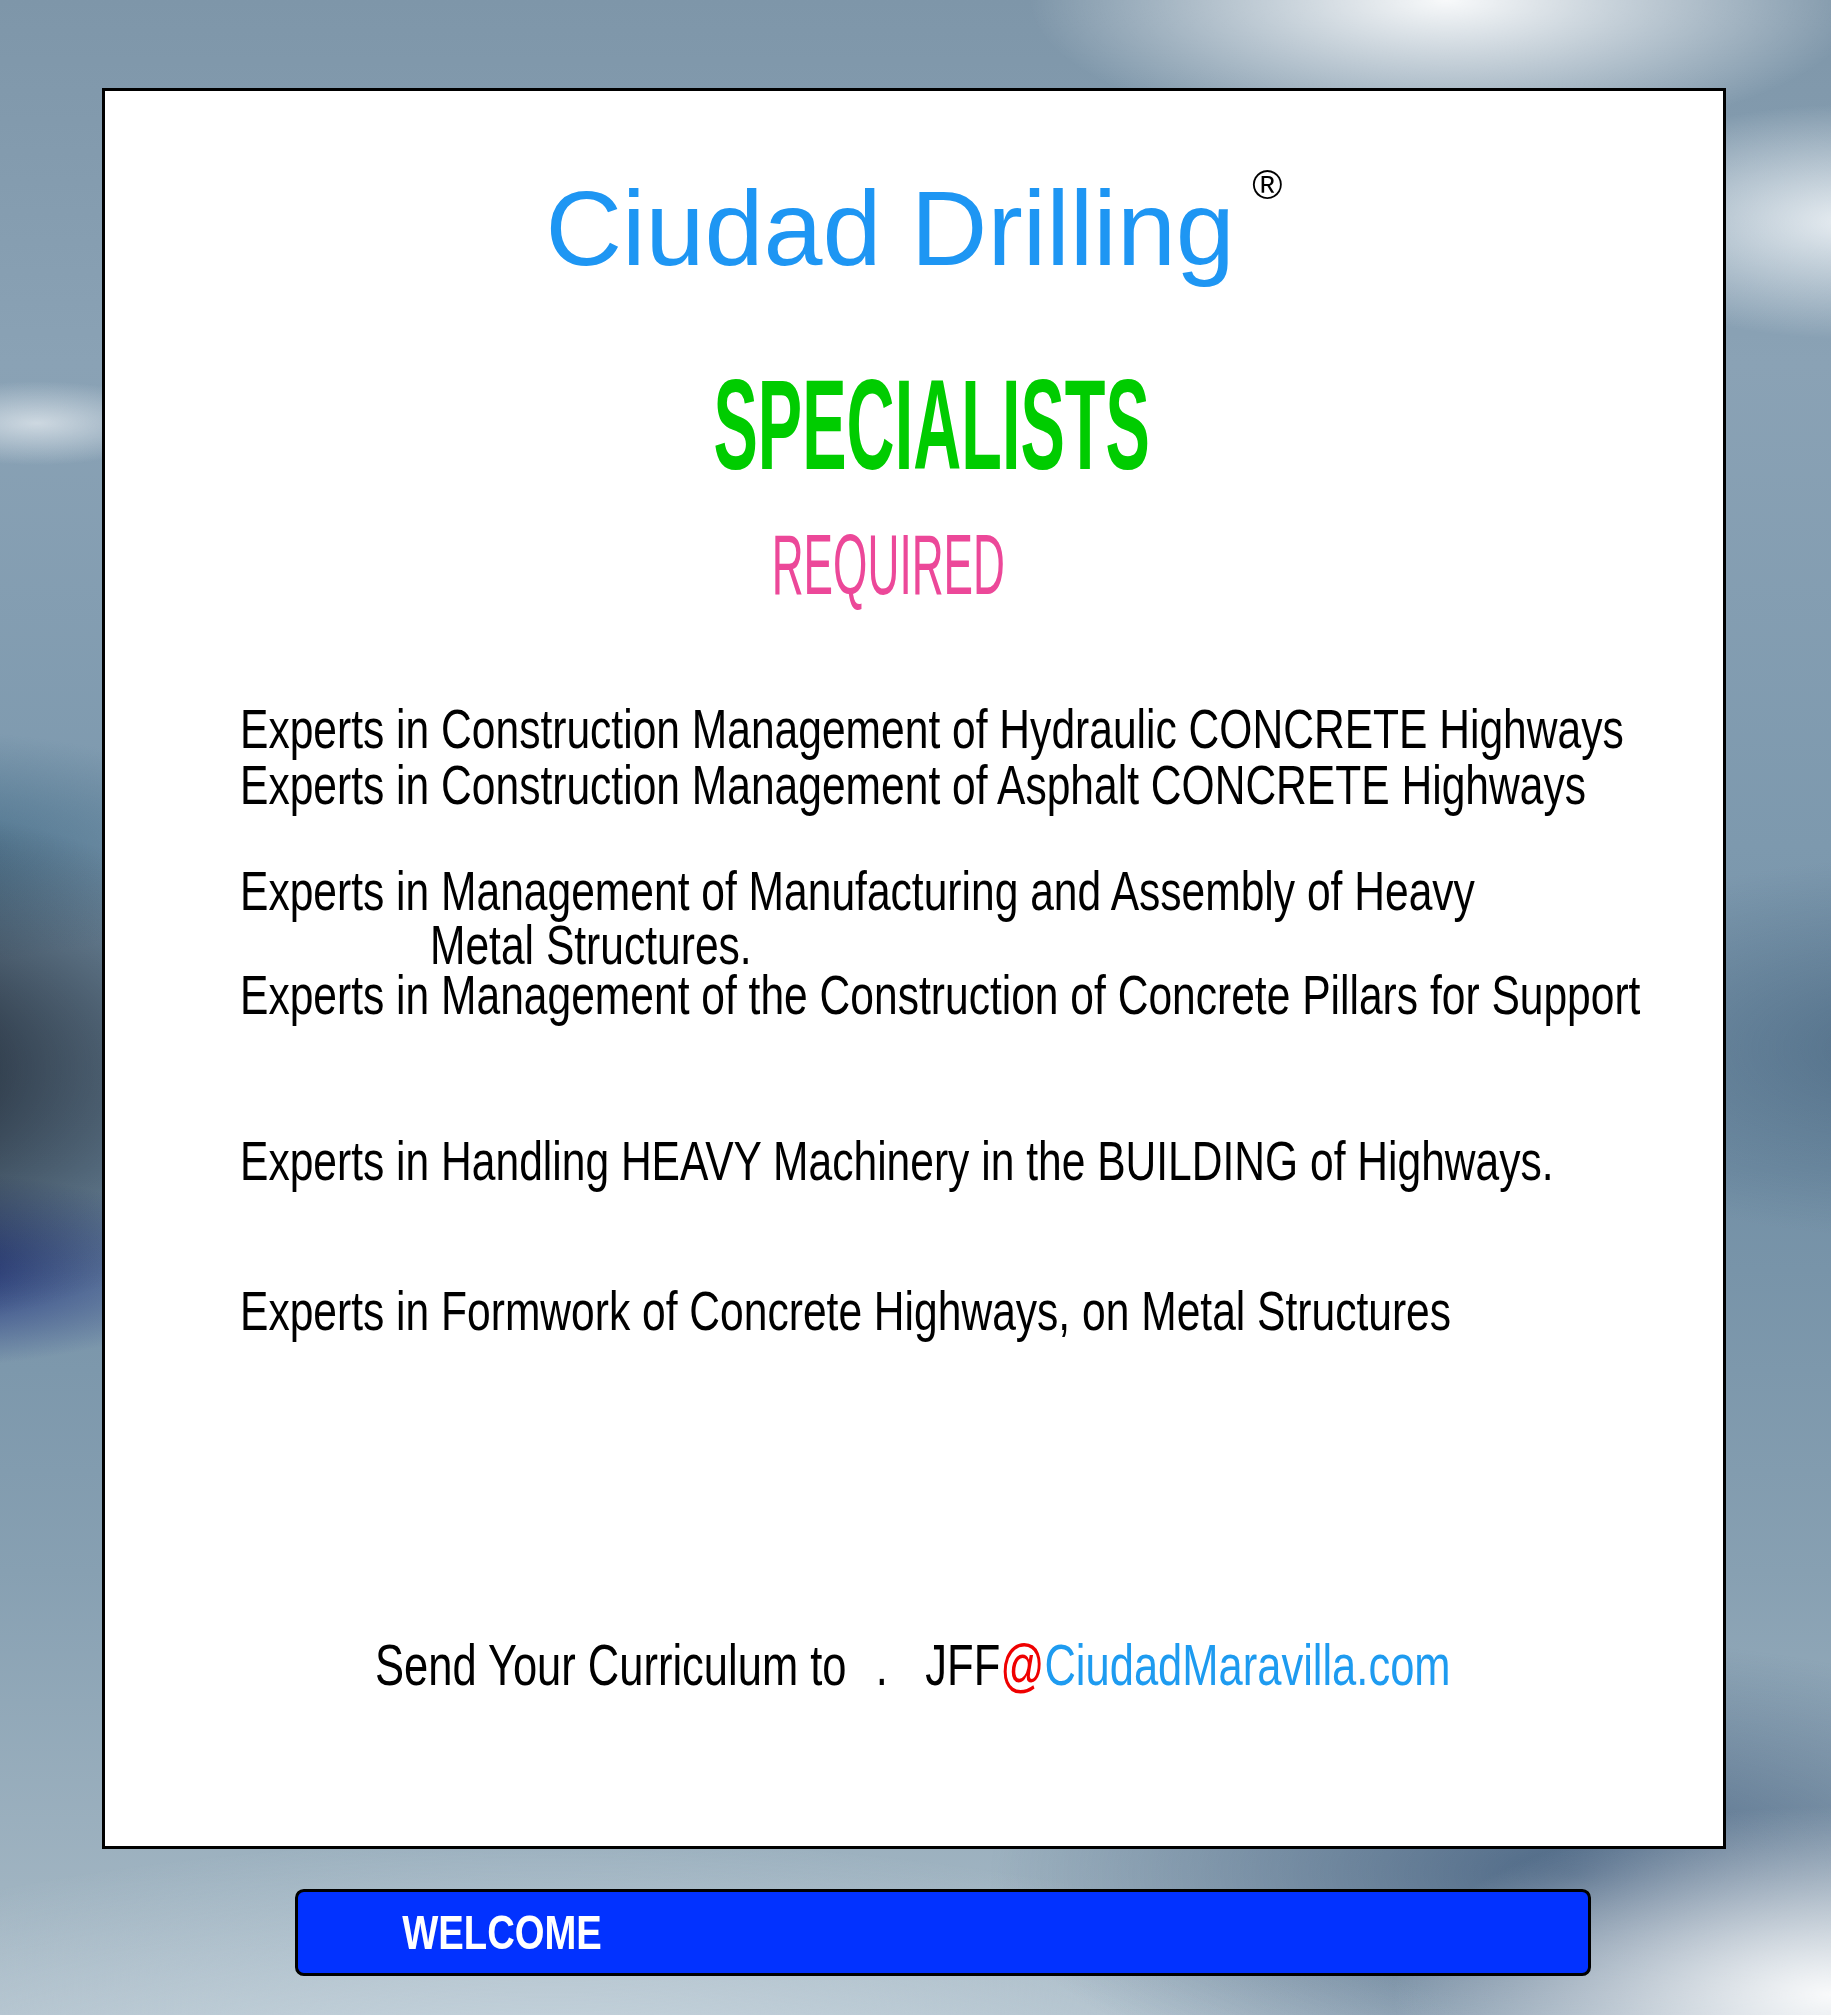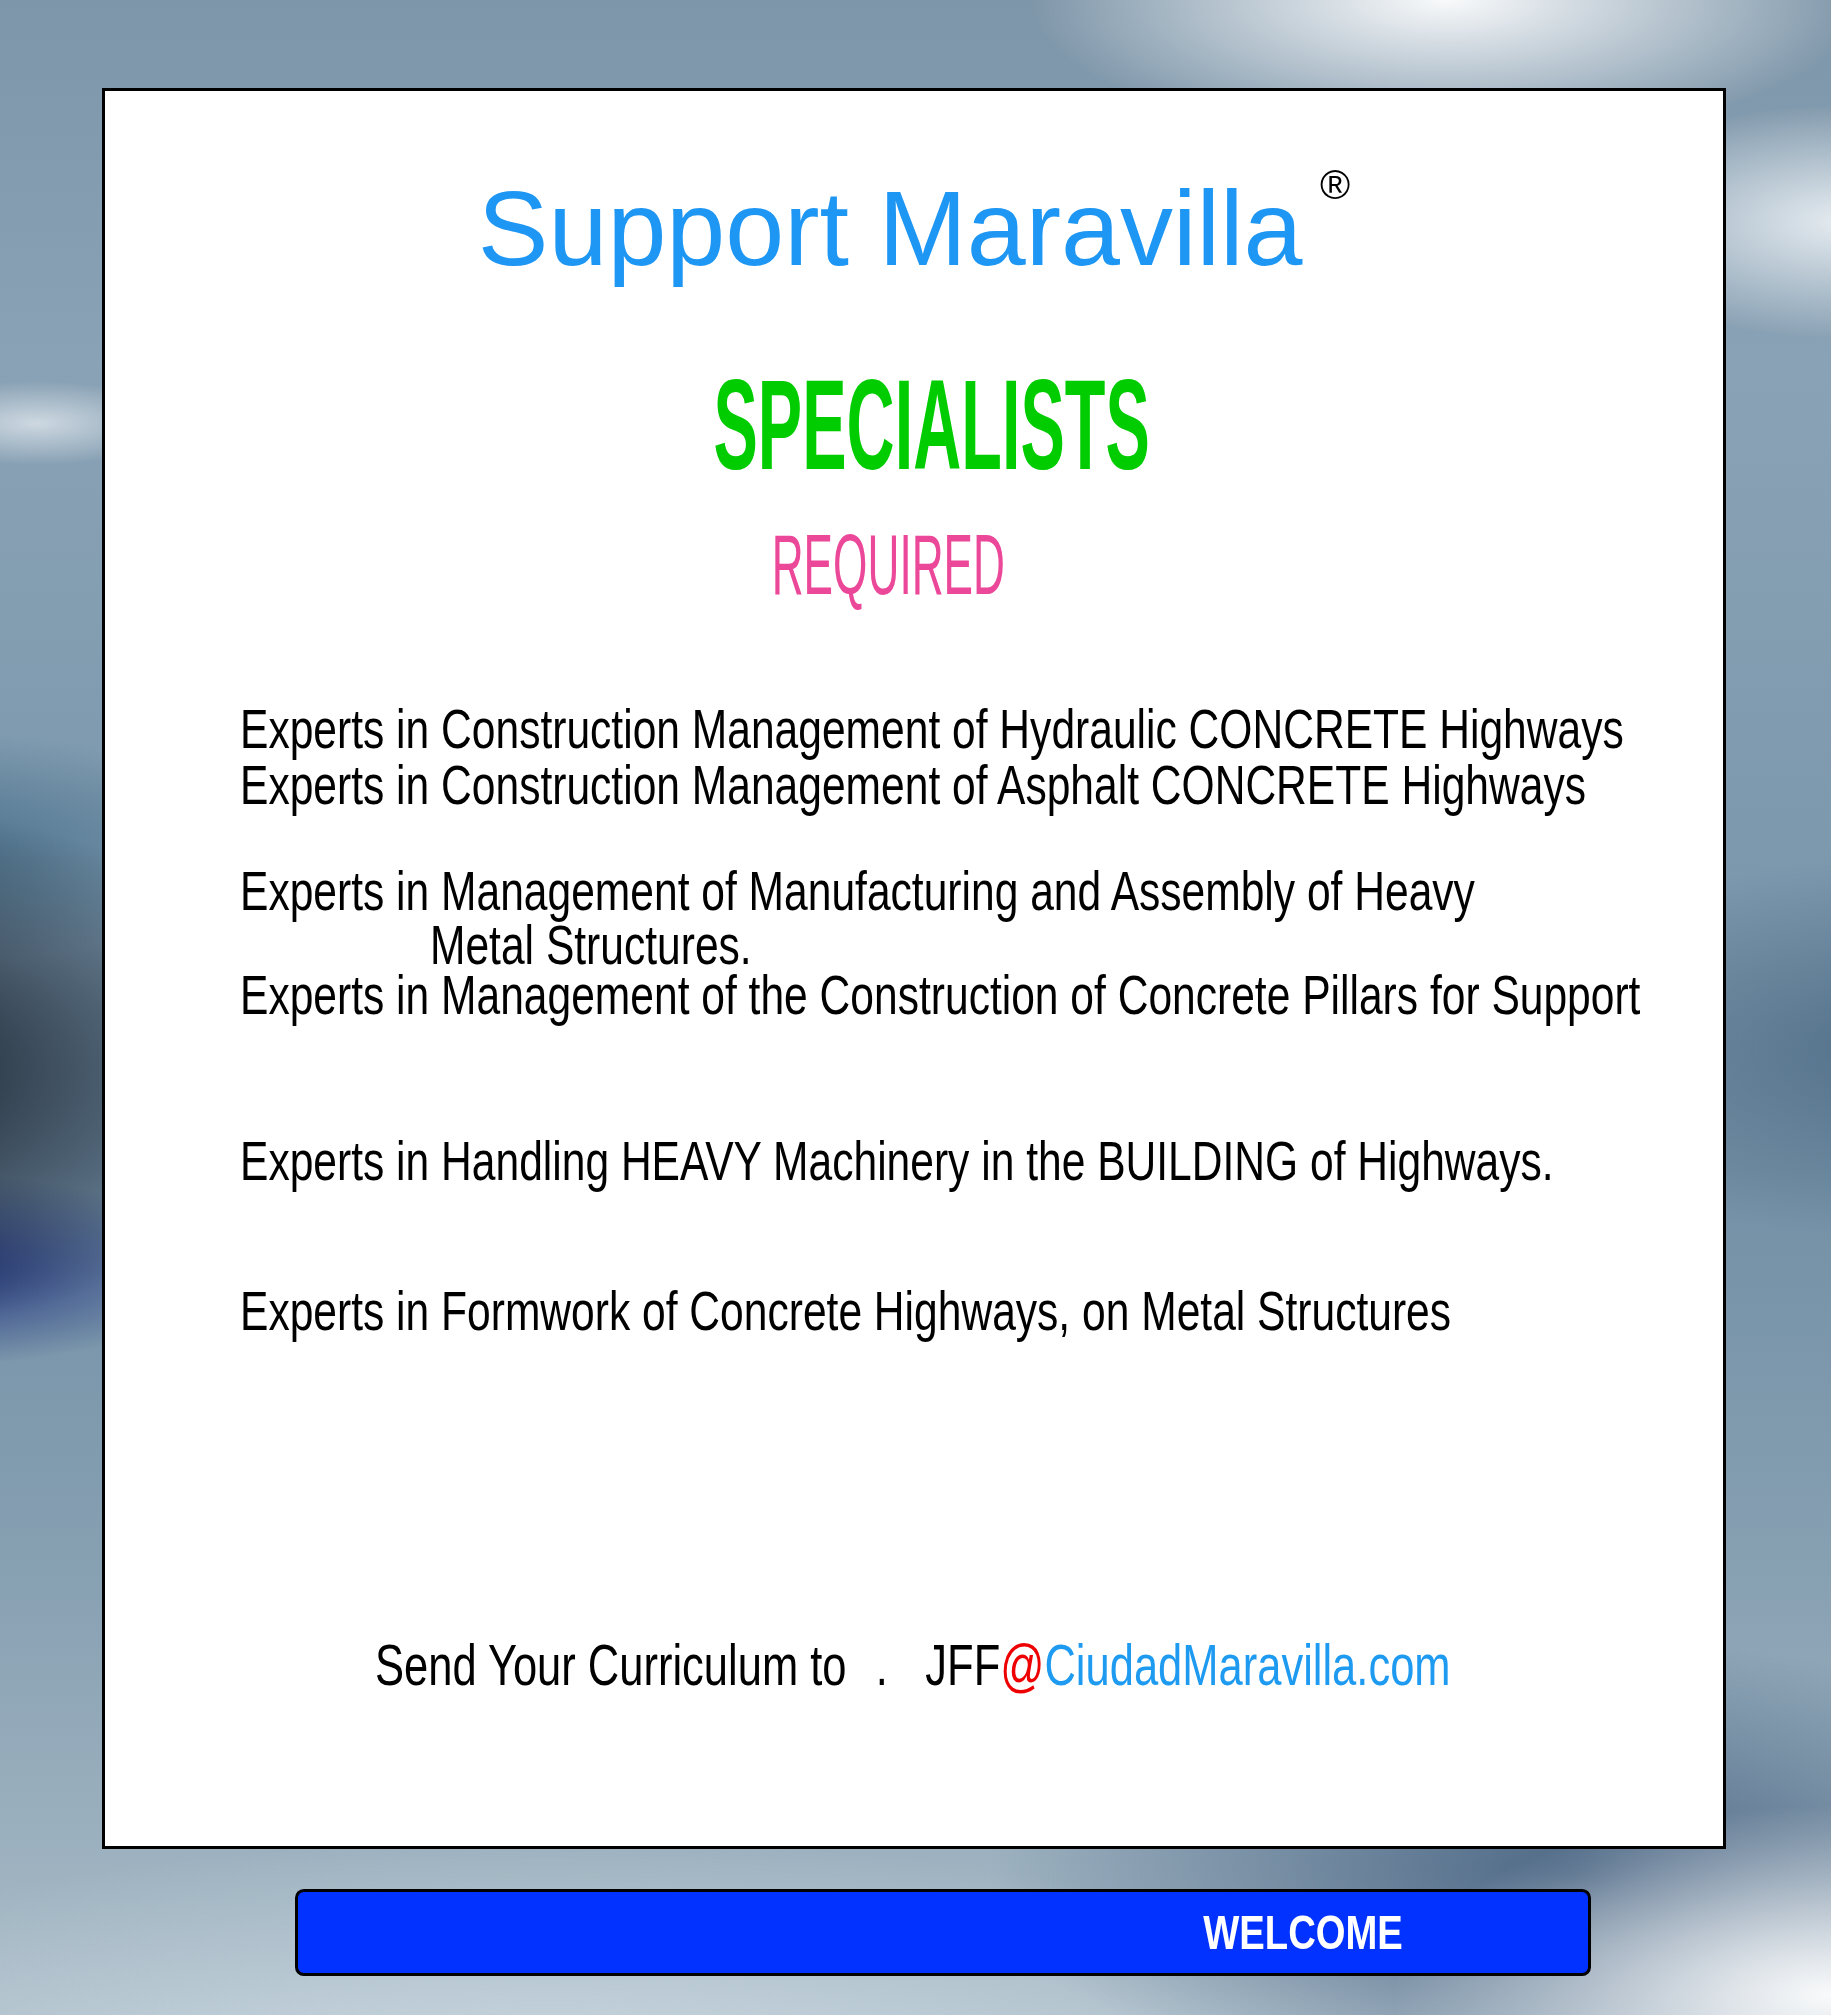--- a/index.html
+++ b/index.html
@@ -56,34 +56,34 @@
     font-size:58px;line-height:1;color:#000;white-space:nowrap;
   }
   .contact .sq{transform:scaleX(0.75);transform-origin:0 50%;}
   .contact .sep{margin-left:39px;}
   .contact .user{margin-left:50px;}
   .contact .at{color:#ef0000;}
   .contact .domain{color:#1e9bf0;}
   .welcome-btn{
     position:absolute;left:295px;top:1889px;width:1296px;height:87px;
     box-sizing:border-box;background:#0232ff;border:3.1px solid #000000;border-radius:8.8px;
-    display:flex;align-items:center;justify-content:flex-end;
-    padding-right:185px;cursor:pointer;
+    display:flex;align-items:center;justify-content:flex-start;
+    padding-right:185px;cursor:pointer;padding-left:48px;
   }
   .welcome-btn .label{
     color:#ffffff;font-size:49px;font-weight:700;line-height:1;white-space:nowrap;
     display:inline-block;transform:scaleX(0.78);transform-origin:100% 50%;
   }
 </style>
 </head>
 <body>
 
 <div class="panel">
 
-  <h1 class="brand"><span>Support Maravilla</span><sup class="reg">®</sup></h1>
+  <h1 class="brand"><span>Ciudad Drilling</span><sup class="reg">®</sup></h1>
 
   <h2 class="headline"><span class="sq">SPECIALISTS</span></h2>
 
   <h3 class="subheadline"><span class="sq">REQUIRED</span></h3>
 
   <div class="req" style="top:610px"><span class="sq">Experts in Construction Management of Hydraulic CONCRETE Highways</span></div>
   <div class="req" style="top:666px"><span class="sq">Experts in Construction Management of Asphalt CONCRETE Highways</span></div>
   <div class="req" style="top:772px"><span class="sq">Experts in Management of Manufacturing and Assembly of Heavy</span></div>
   <div class="req indent1" style="top:826px"><span class="sq">Metal Structures.</span></div>
   <div class="req" style="top:876px"><span class="sq">Experts in Management of the Construction of Concrete Pillars for Support</span></div>

